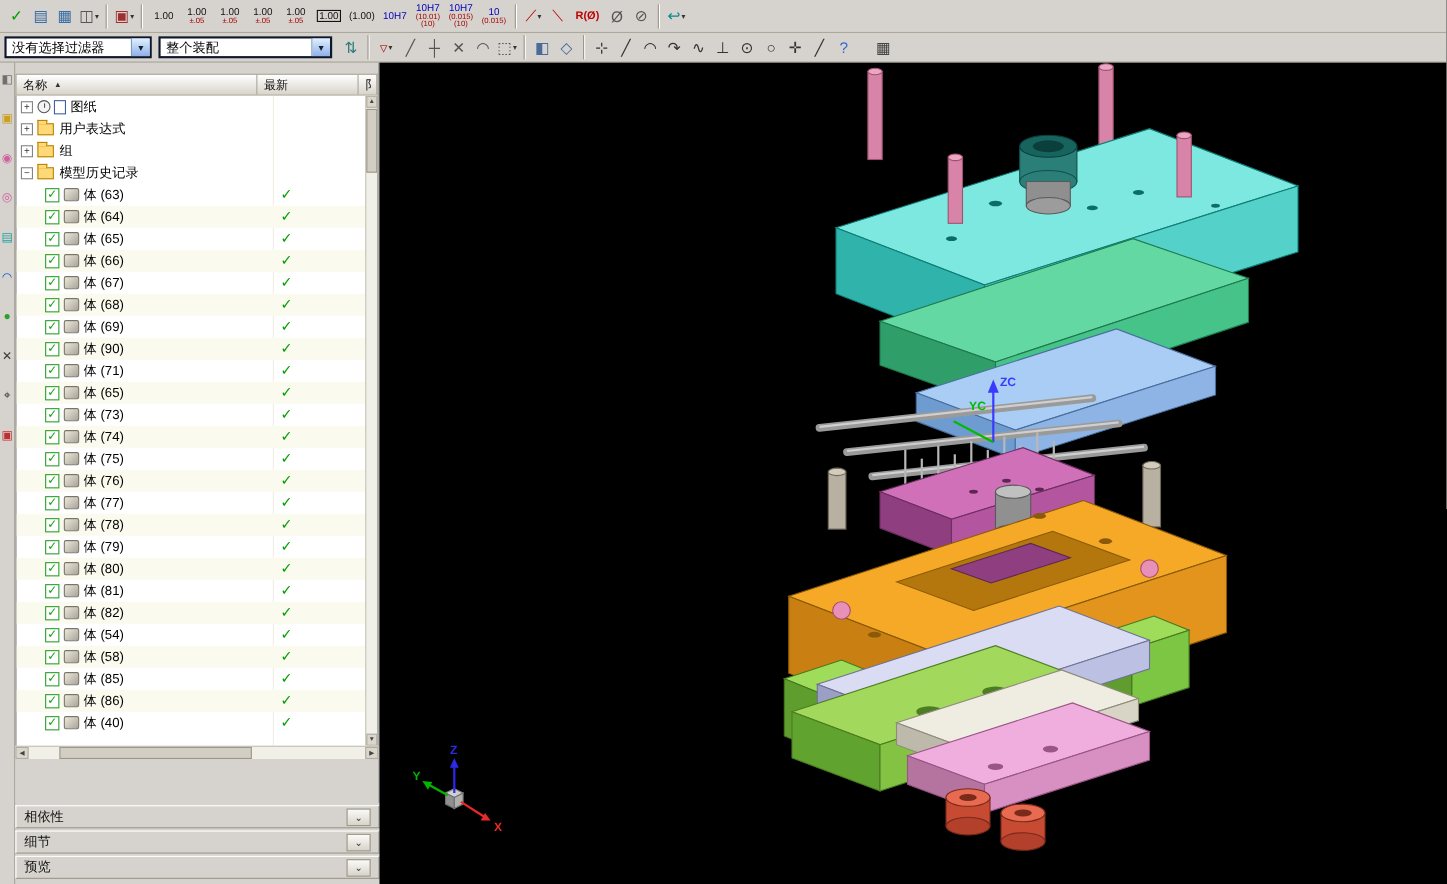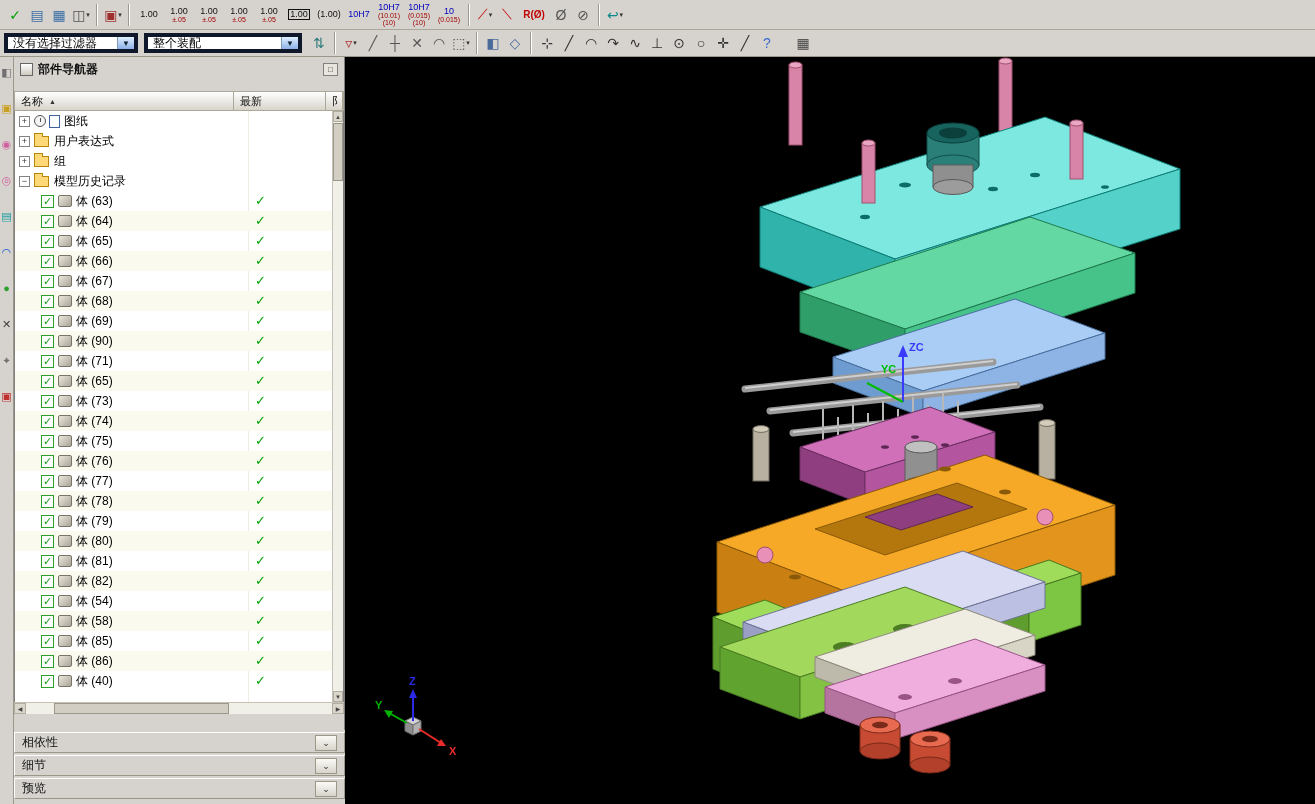--- a/index.html
+++ b/index.html
@@ -15,21 +15,21 @@
   .tb-btn { min-width:22px; height:24px; display:flex; align-items:center; justify-content:center;
     font-size:14px; color:#444; border:1px solid transparent; position:relative; }
   .tb-btn.wide { min-width:32px; font-size:10px; font-weight:bold; }
   .tb-btn .dd { font-size:7px; color:#333; margin-left:1px; }
   .sep { width:2px; height:22px; border-left:1px solid #9c9889; border-right:1px solid #ffffff; margin:0 4px; }
   .dim-btn { min-width:30px; height:27px; display:flex; flex-direction:column; align-items:center;
     justify-content:center; line-height:1; padding:0 2px; border:1px solid transparent; }
   .dim-main { font-size:9px; color:#111; }
   .dim-main.boxed { border:1px solid #111; padding:0 1px; }
   .dim-sub, .dim-sub2 { font-size:7px; color:#a00000; }
-  .combo { display:flex; height:20px; border:4px solid #0f172a; background:#fff; align-items:center; margin-right:6px; }
+  .combo { display:flex; height:20px; border:2px solid #0f172a; background:#fff; align-items:center; margin-right:6px; }
   .combo .txt { padding:0 5px; font-size:12px; color:#000; white-space:nowrap; overflow:hidden; }
   .combo .cbtn { width:17px; height:100%; background:linear-gradient(#dff0ff,#8fb0e8); border-left:1px solid #7f9db9;
     display:flex; align-items:center; justify-content:center; font-size:8px; color:#123; }
   .grid-btn { margin-left:14px; }
 
   
   .left-strip { position:absolute; left:0; top:57px; width:14px; height:747px; background:#d6d3ce;
     border-right:1px solid #9c9889; display:flex; flex-direction:column; align-items:center; padding-top:8px; gap:22px; }
   .strip-ic { width:13px; height:14px; font-size:11px; line-height:14px; text-align:center; overflow:hidden; }
 
@@ -416,26 +416,20 @@
         </div>
 
         <div class="strip-ic tb-btn" style="min-width:13px;height:14px;">
           <span style="color: rgb(192, 48, 48);">▣</span>
         </div>
 
     </div>
   </div>
 
   <div class="navigator">
-    <div class="nav-title">
-      <span class="t-ic"></span>
-      <span>部件导航器</span>
-      <span class="spacer"></span>
-      <span class="win-btn">□</span>
-    </div>
     <div class="nav-gap"></div>
     <div class="colhdr">
       <div class="c c-name">
         <span>名称</span>
         <span class="sort">▲</span>
       </div>
       <div class="c c-status">
         <span>最新</span>
       </div>
       <div class="c c-extra">

